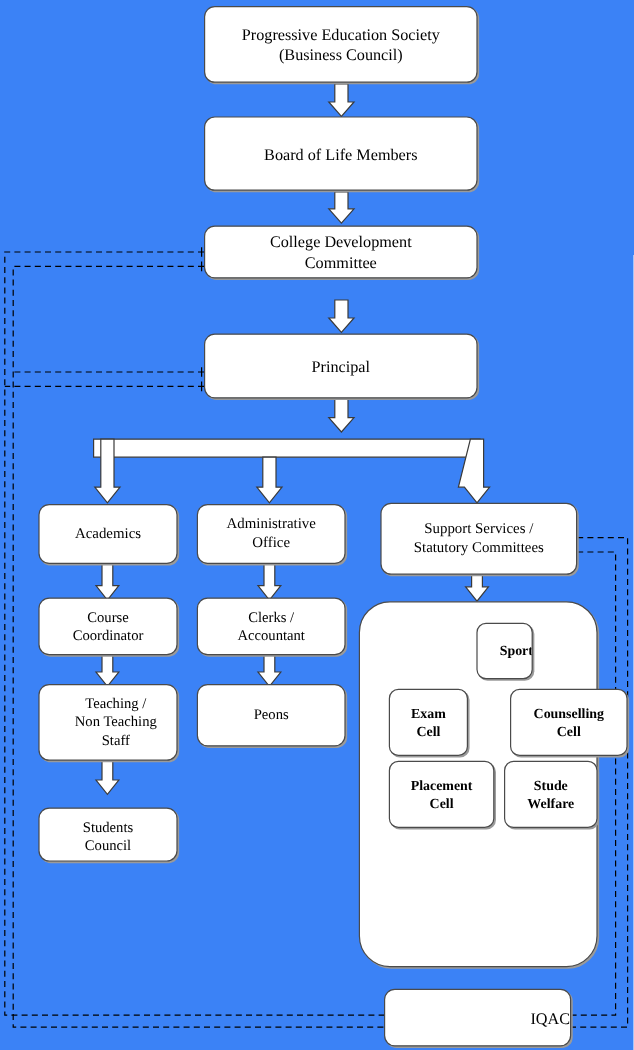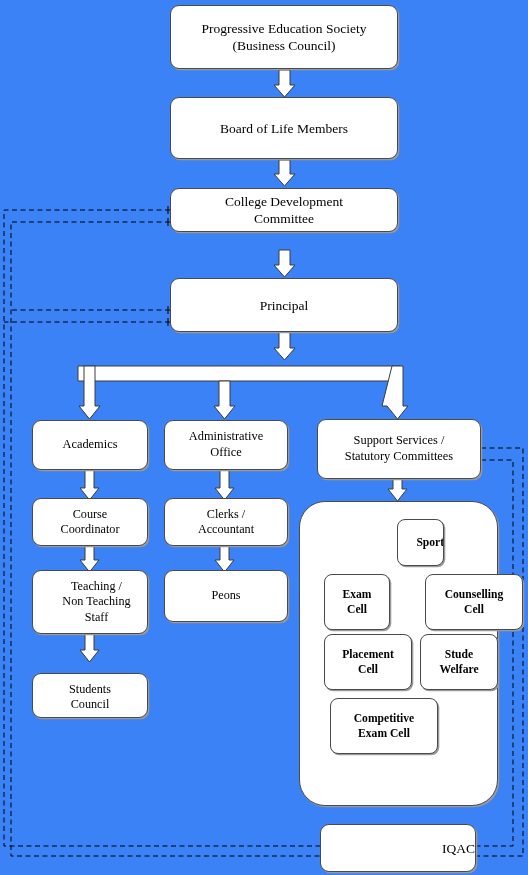--- a/index.html
+++ b/index.html
@@ -230,22 +230,18 @@
   <div class="cell" style="left:324px; top:634px; width:88px; height:56px;">
     <span class="ln">Placement</span>
     <span class="ln">Cell</span>
   </div>
 
   <div class="cell" style="left:420px; top:634px; width:78px; height:56px;">
     <span class="ln">Stude</span>
     <span class="ln">Welfare</span>
   </div>
 
-  <div class="cell" style="left:330px; top:698px; width:108px; height:56px;">
-    <span class="ln">Competitive</span>
-    <span class="ln">Exam Cell</span>
-  </div>
 
   <div class="node lvl" style="left:320px; top:824px; width:156px; height:48px;align-items:flex-end;">
     <span class="ln">IQAC</span>
   </div>
 
 </div>
 
 </body></html>

